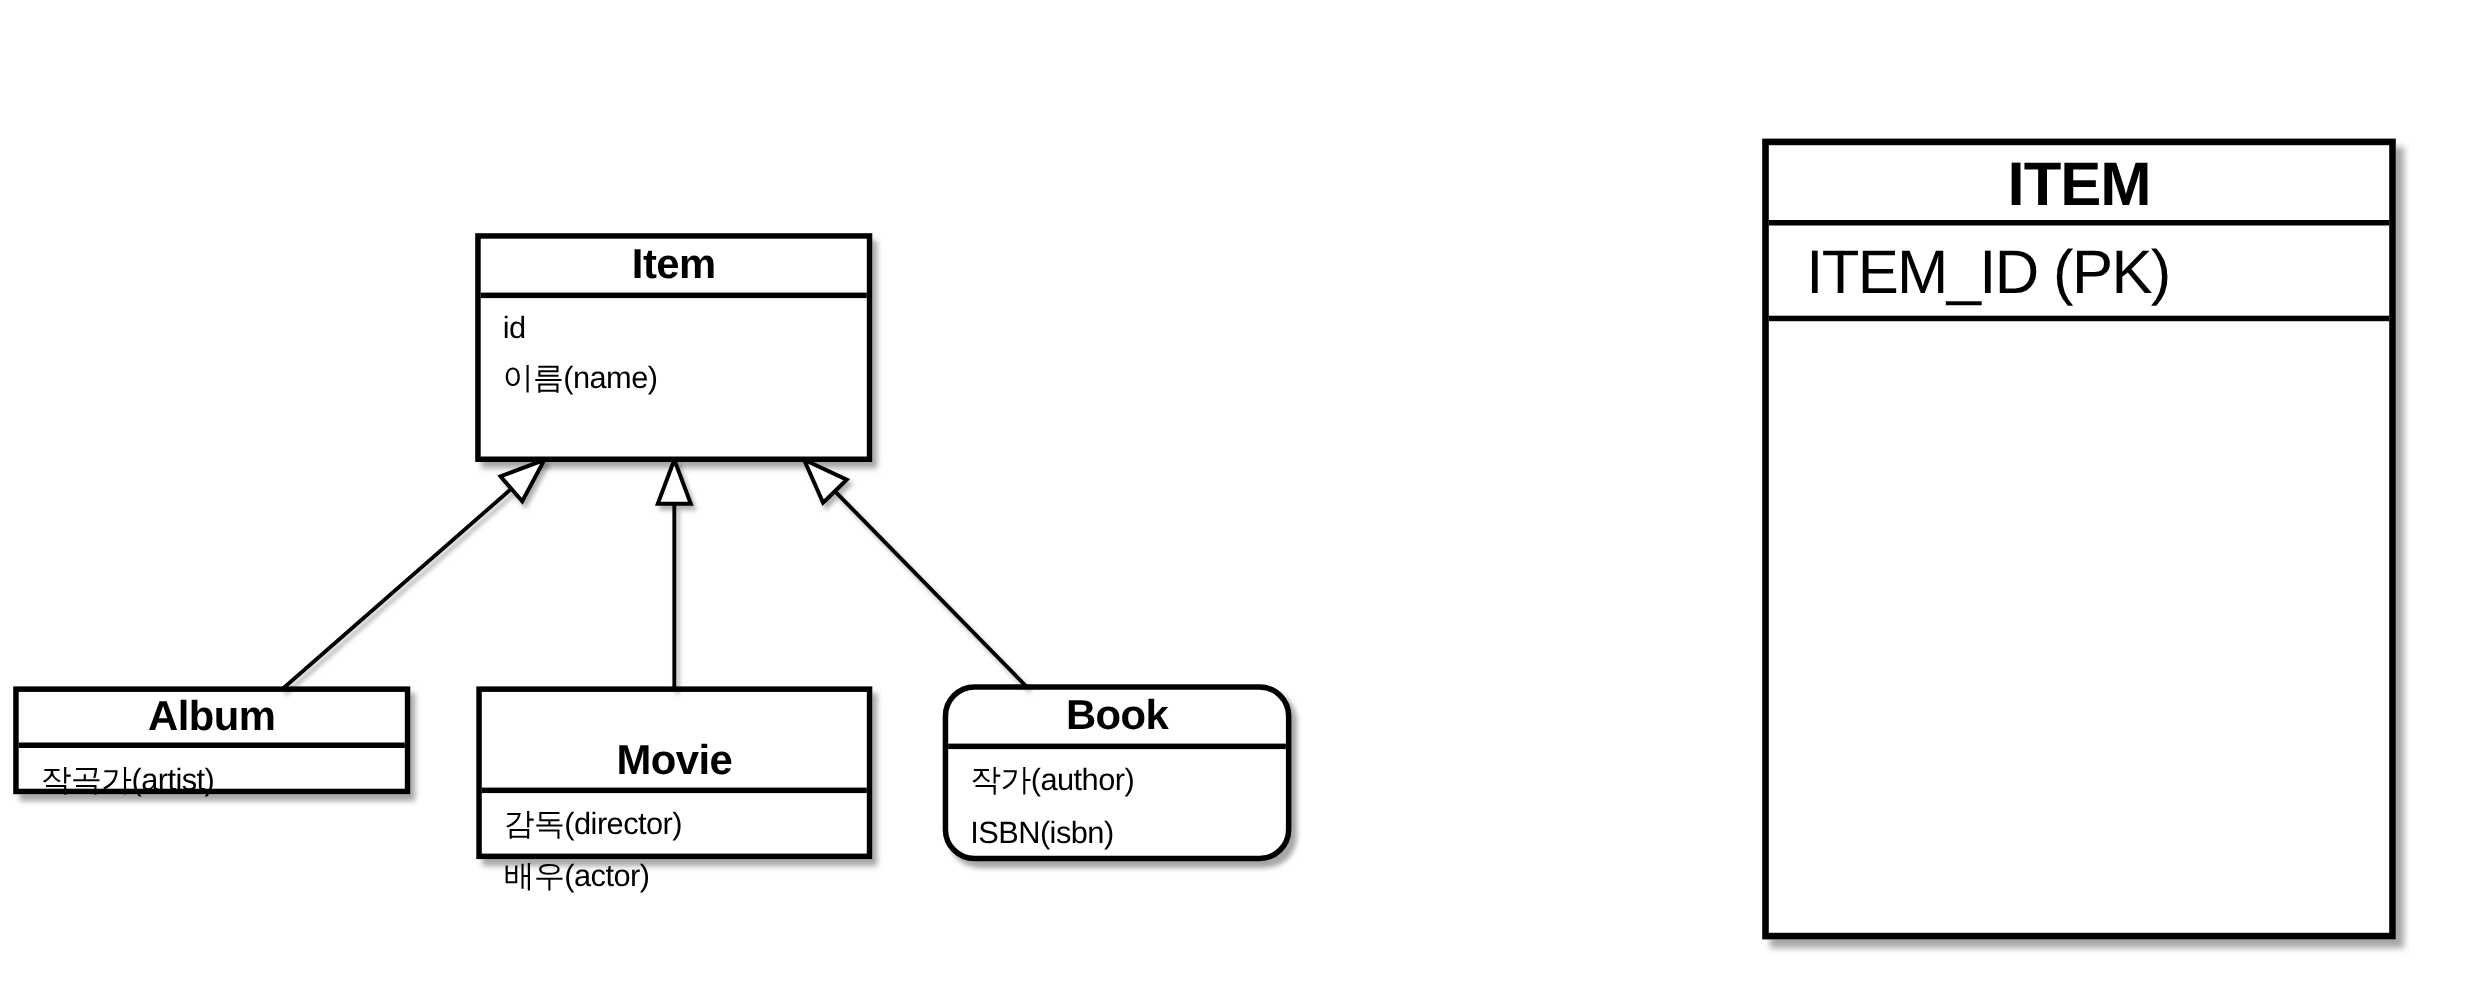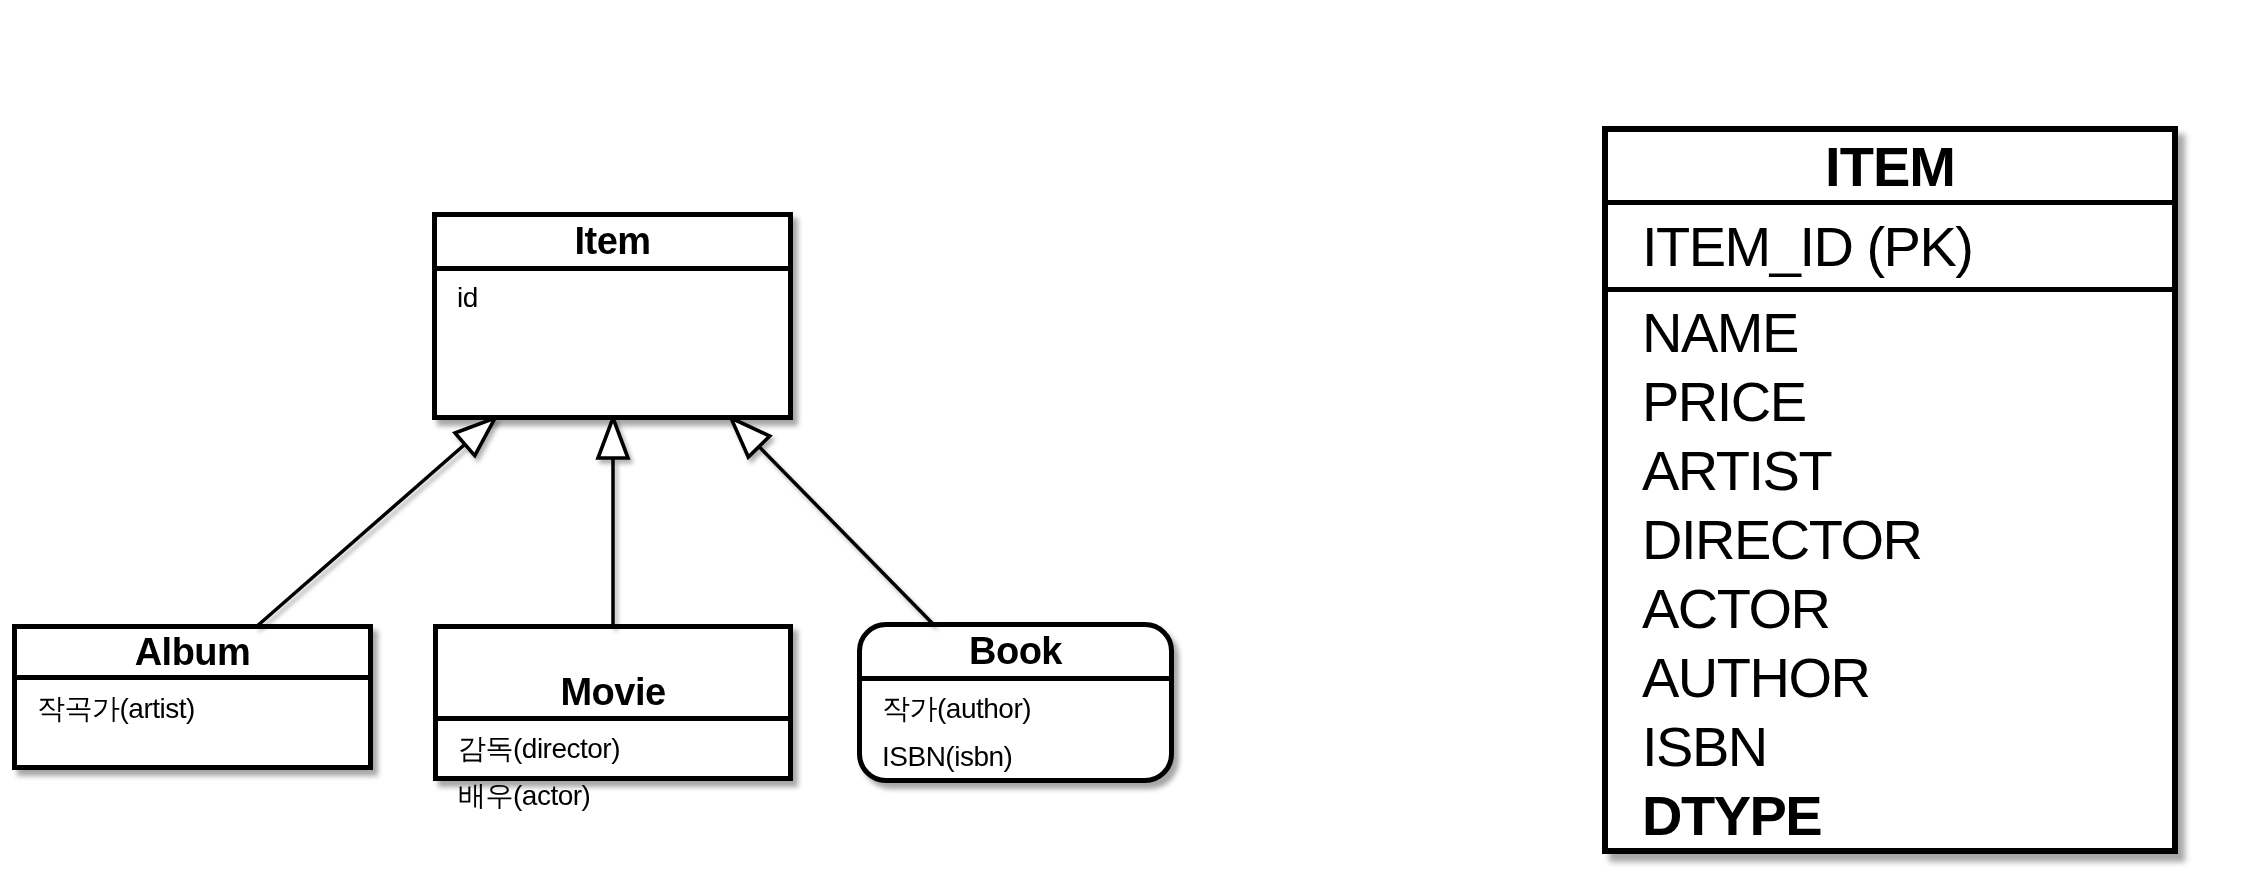--- a/index.html
+++ b/index.html
@@ -18,21 +18,21 @@
     display:flex;align-items:center;justify-content:center;
     border-bottom:5px solid #000;font-weight:700;font-size:38px;letter-spacing:-0.5px;
   }
   .uml-attrs{padding:4px 24px 0 20px;font-size:28px;letter-spacing:-0.5px;}
   .uml-attrs .attr{white-space:nowrap;}
 
   #cls-item {left:432px;top:212px;width:361px;height:208px;}
   #cls-item  .uml-title{height:54px;}
   #cls-item  .uml-attrs .attr{line-height:46px;}
 
-  #cls-album{left:12px;top:624px;width:361px;height:146px;}
+  #cls-album{left:12px;top:624px;width:361px;height:98px;}
   #cls-album .uml-title{height:51px;}
   #cls-album .uml-attrs .attr{line-height:50px;}
 
   #cls-movie{left:433px;top:624px;width:360px;height:157px;}
   #cls-movie .uml-title{height:52px;margin-top:40px;}
   #cls-movie .uml-attrs .attr{line-height:47px;}
 
   #cls-book {left:857px;top:622px;width:317px;height:161px;border-radius:29px;}
   #cls-book  .uml-title{height:54px;}
   #cls-book  .uml-attrs .attr{line-height:48px;}
@@ -67,20 +67,21 @@
 </style>
 </head>
 <body>
 
 <div class="canvas">
 
   <div class="uml-class" id="cls-item">
     <div class="uml-title">Item</div>
     <div class="uml-attrs">
       <div class="attr">id</div>
+      <div class="attr">이름(name)</div>
     </div>
   </div>
 
   <div class="uml-class" id="cls-album">
     <div class="uml-title">Album</div>
     <div class="uml-attrs">
       <div class="attr">작곡가(artist)</div>
     </div>
   </div>
 
@@ -107,25 +108,15 @@
       </marker>
     </defs>
     <line x1="256" y1="627" x2="495" y2="418" marker-end="url(#hollow-tri)"></line>
     <line x1="613" y1="627" x2="613" y2="418" marker-end="url(#hollow-tri)"></line>
     <line x1="934" y1="625" x2="731" y2="418" marker-end="url(#hollow-tri)"></line>
   </svg>
 
   <div class="db-table">
     <div class="db-title">ITEM</div>
     <div class="db-pk">ITEM_ID (PK)</div>
-    <div class="db-cols">
-      <div class="col">NAME</div>
-      <div class="col">PRICE</div>
-      <div class="col">ARTIST</div>
-      <div class="col">DIRECTOR</div>
-      <div class="col">ACTOR</div>
-      <div class="col">AUTHOR</div>
-      <div class="col">ISBN</div>
-      <div class="col bold">DTYPE</div>
-    </div>
   </div>
 
 </div>
 
 </body></html>

